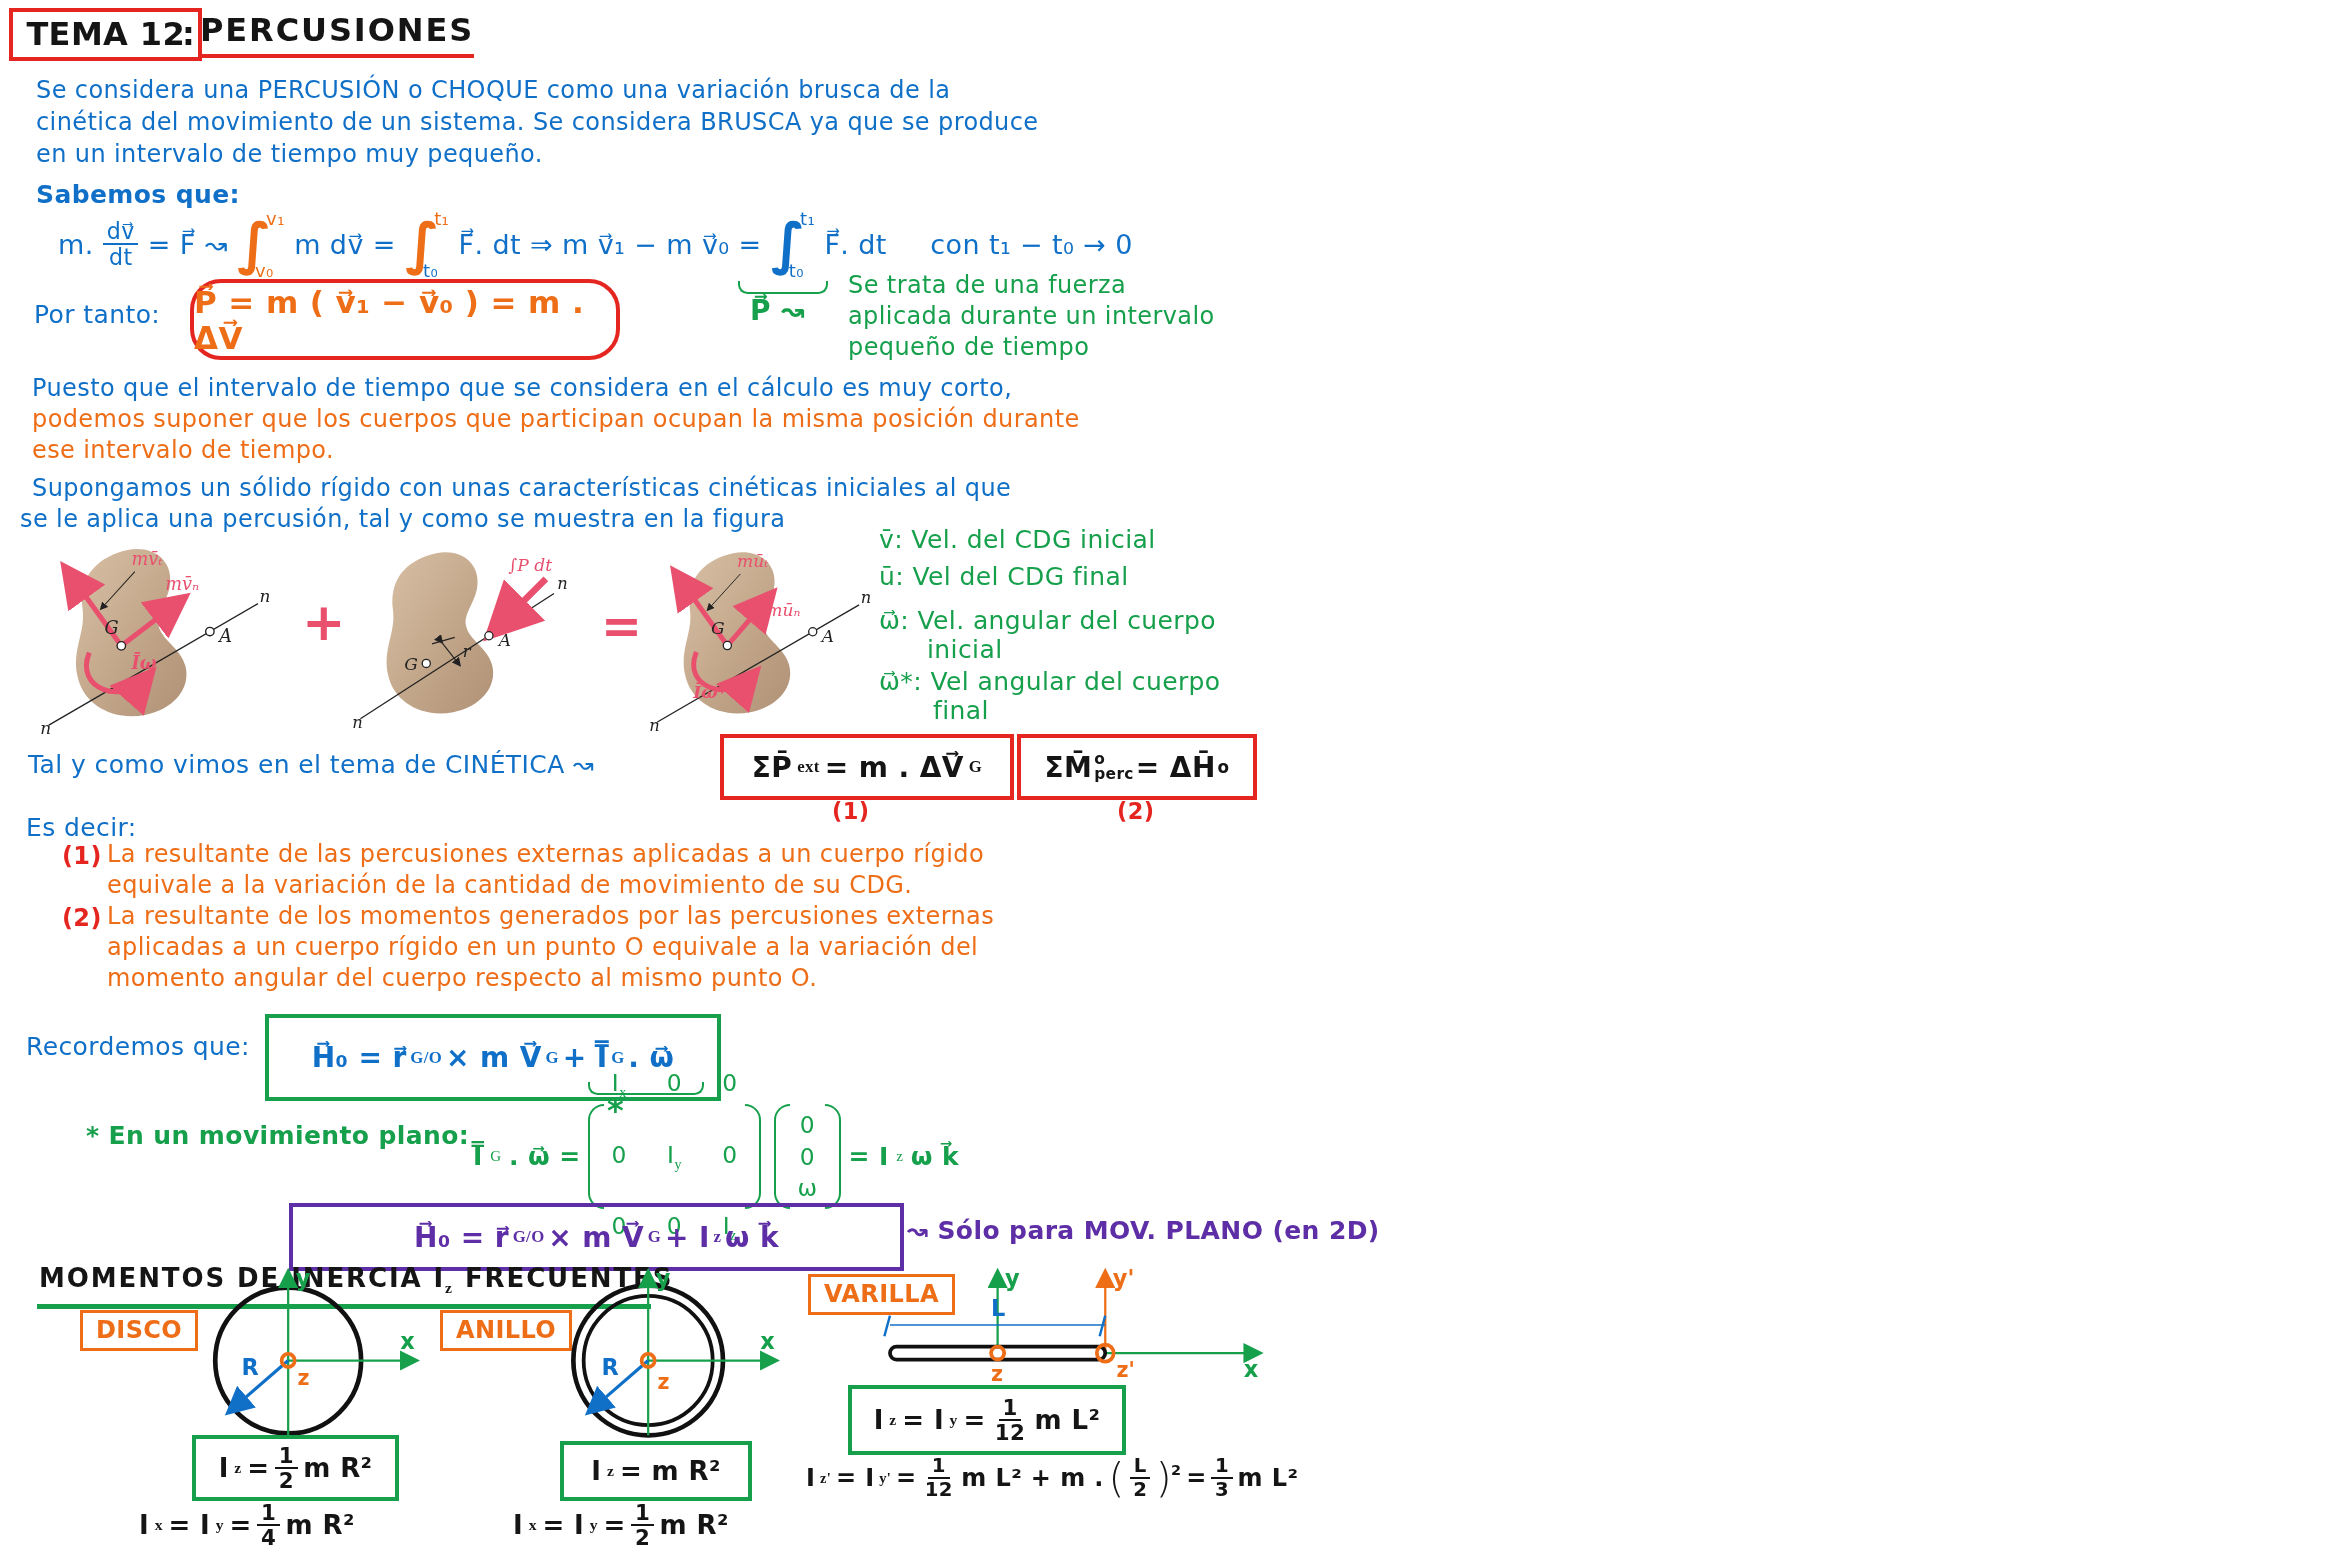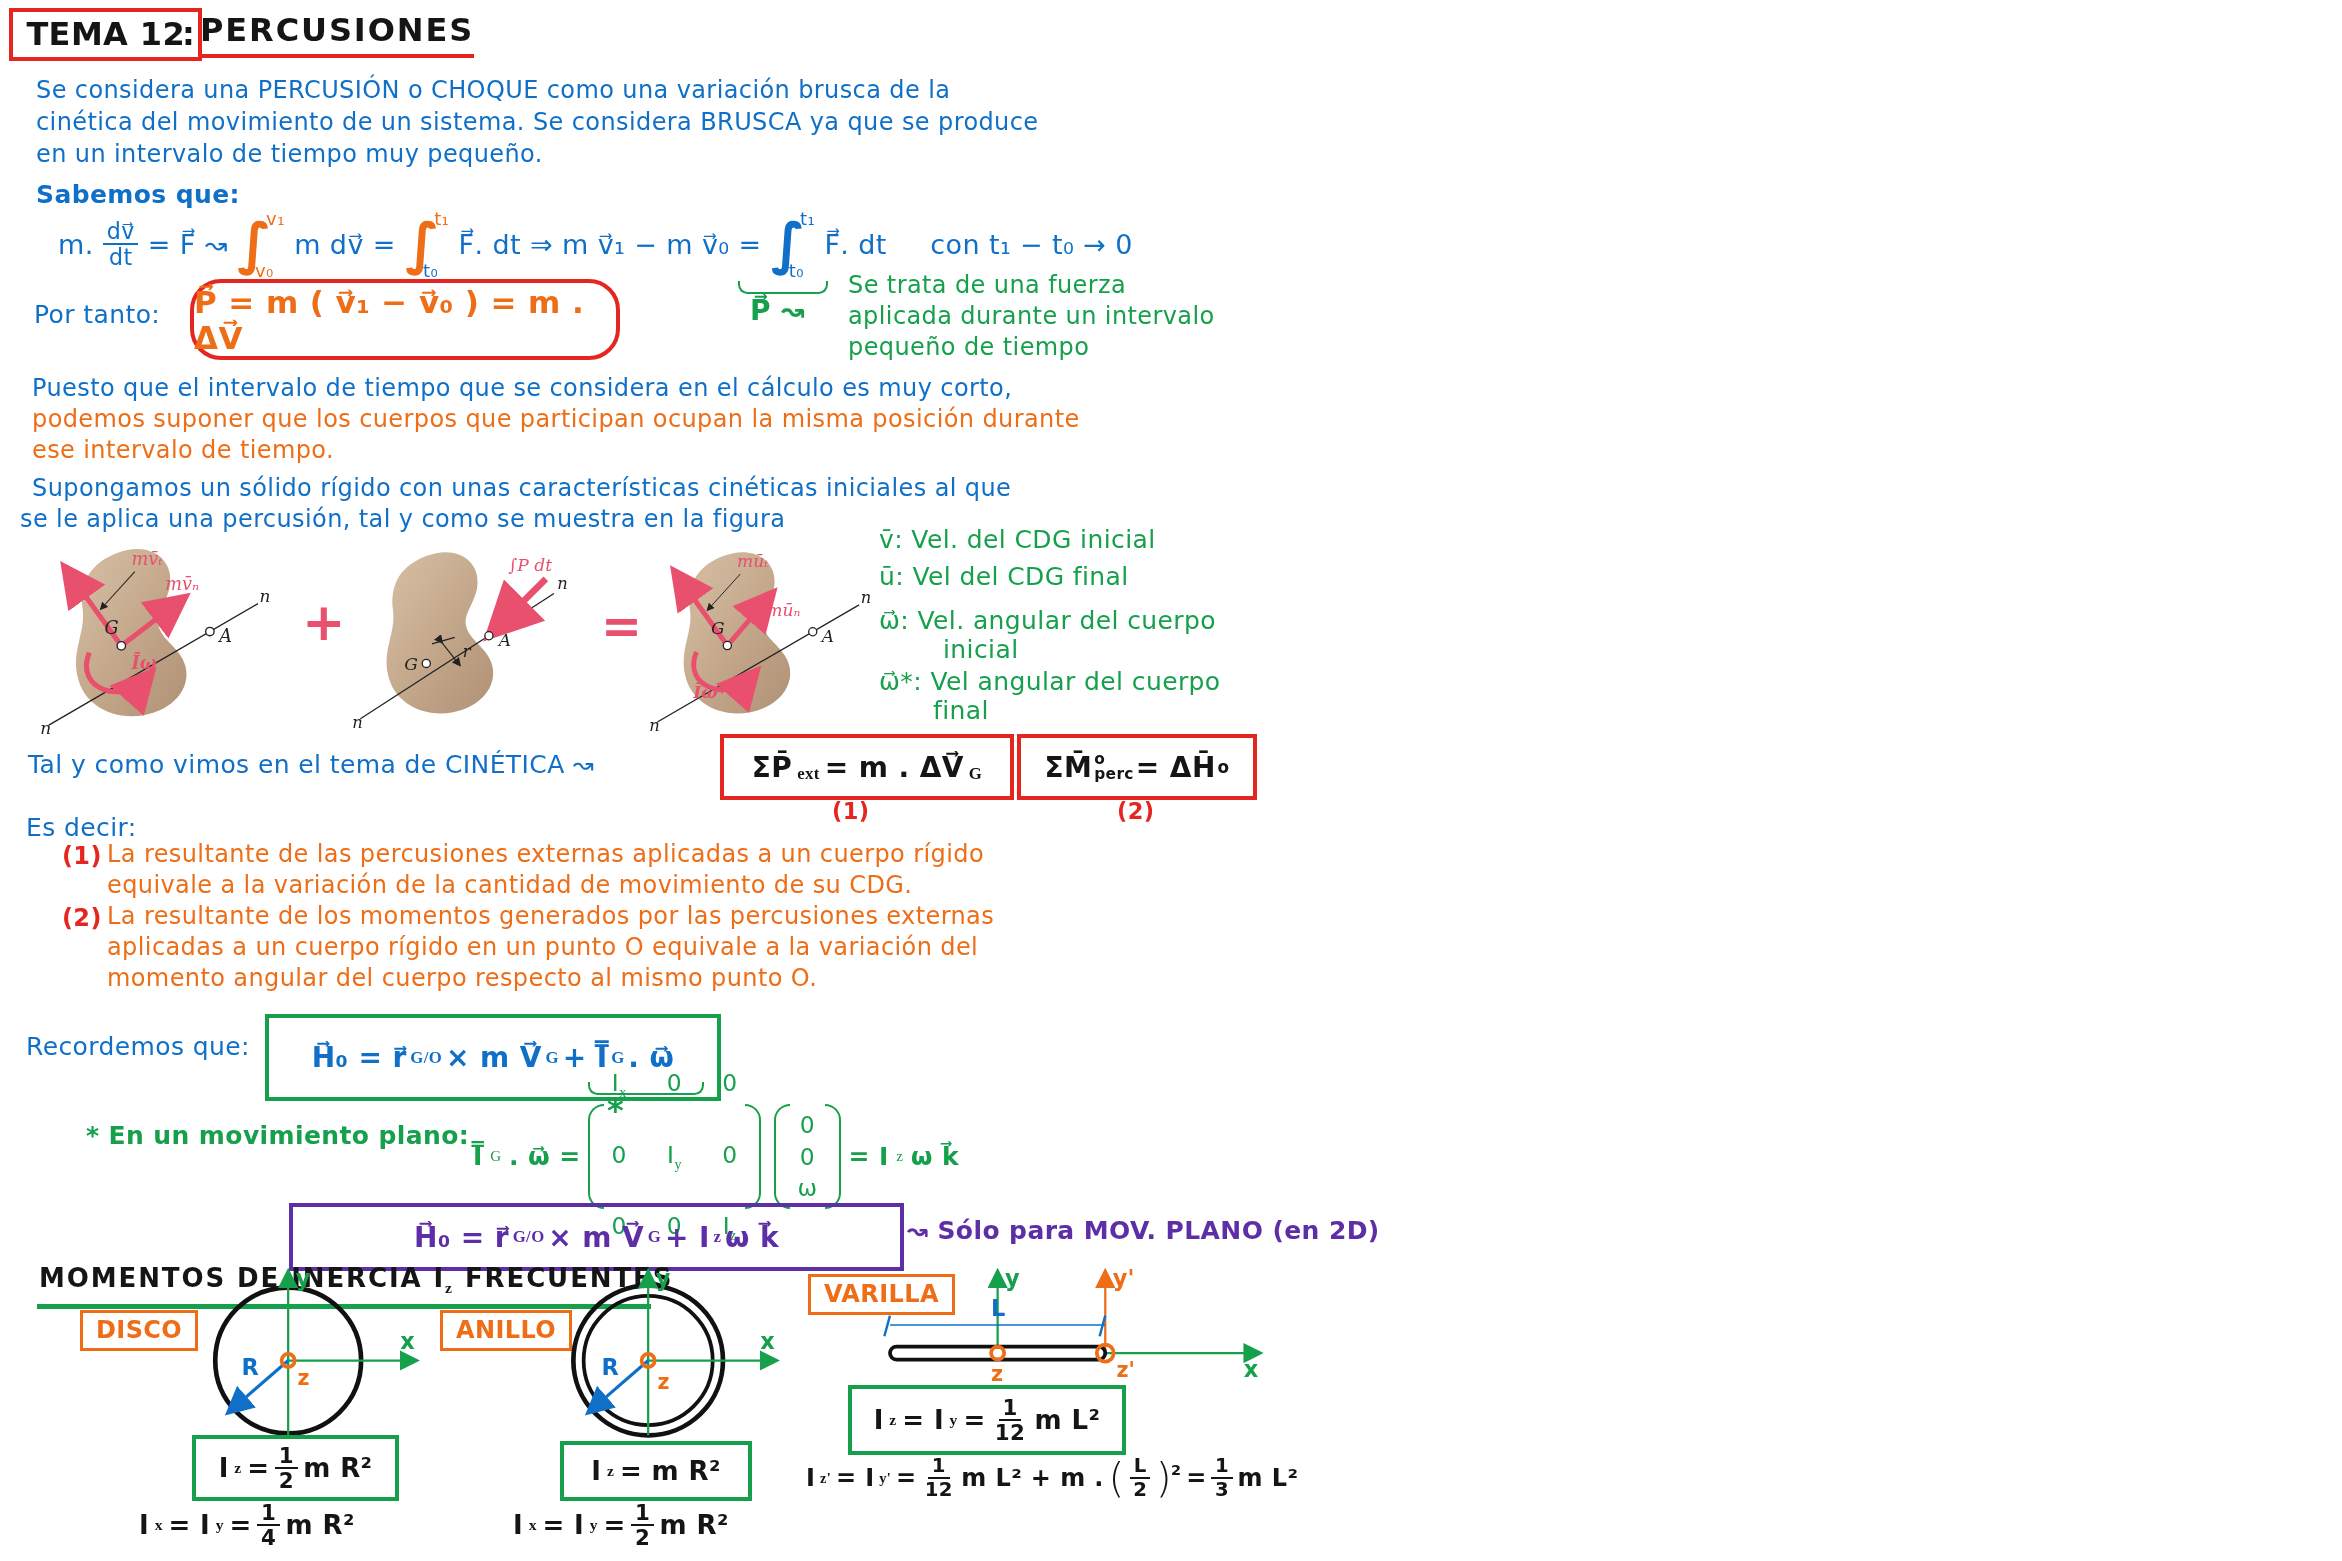--- a/index.html
+++ b/index.html
@@ -194,29 +194,29 @@
   <text x="80" y="114" class="fig-label" font-size="21" fill="#222">G</text>
   <text x="216" y="124" class="fig-label" font-size="21" fill="#222">A</text>
   <text x="264" y="76" class="fig-label" font-size="20" fill="#222">n</text>
   <text x="4" y="233" class="fig-label" font-size="20" fill="#222">n</text>
 </svg>
 
 <div class="abs hw t27 c-green" style="left:879px;top:525px;">
   <div class="legend-item">v̄: Vel. del CDG inicial</div>
   <div class="legend-item" style="margin-top:7.5px;">ū: Vel del CDG final</div>
   <div class="legend-item" style="margin-top:15px;">ω⃗: Vel. angular del cuerpo</div>
-  <div class="legend-item" style="margin-left:64px;">inicial</div>
+  <div class="legend-item" style="margin-left:48px;">inicial</div>
   <div class="legend-item" style="margin-top:3.7px;">ω⃗*: Vel angular del cuerpo</div>
   <div class="legend-item" style="margin-left:54px;">final</div>
 </div>
 
 <div class="abs hw t27 c-blue" style="left:28px;top:750px;">Tal y como vimos en el tema de CINÉTICA ↝</div>
 
 <div class="abs rbox boxflex" style="left:720px;top:734px;width:286px;height:58px;">
-  <span class="hw c-black bold eqrow" style="font-size:28px;gap:5px;align-items:flex-end;">
+  <span class="hw c-black bold eqrow" style="font-size:28px;gap:5px;">
     <span>ΣP̄</span>
       <sub>ext</sub>
     <span>= m . ΔV⃗</span>
       <sub>G</sub>
   </span>
 </div>
 <div class="abs rbox boxflex" style="left:1017px;top:734px;width:232px;height:58px;">
   <span class="hw c-black bold eqrow" style="font-size:28px;gap:1.9px;">
     <span>ΣM̄</span>
       <span style="display:inline-flex;flex-direction:column;font-size:.55em;line-height:1;">

